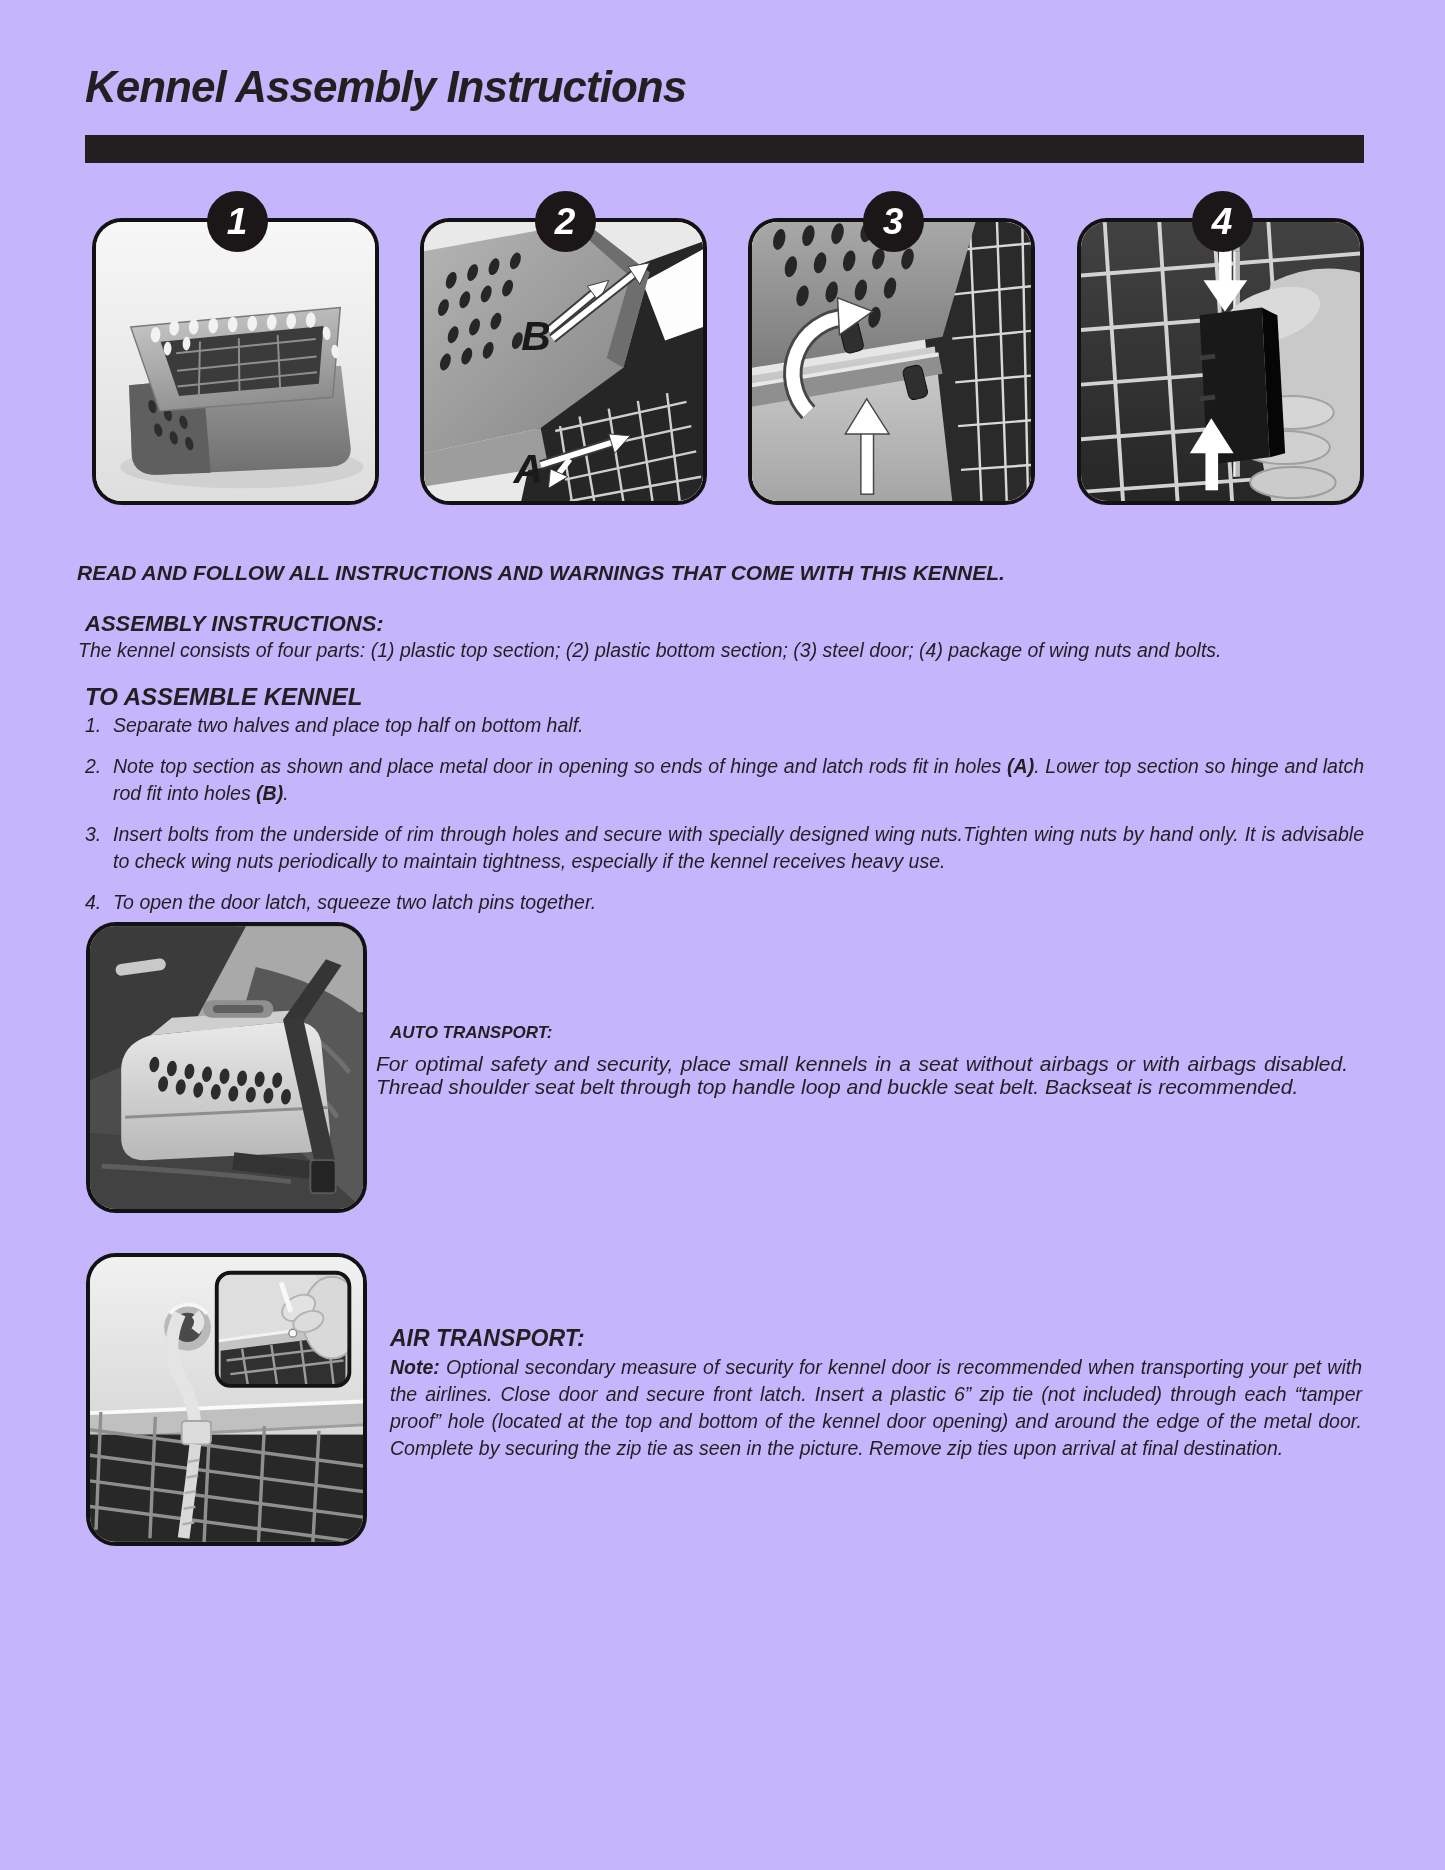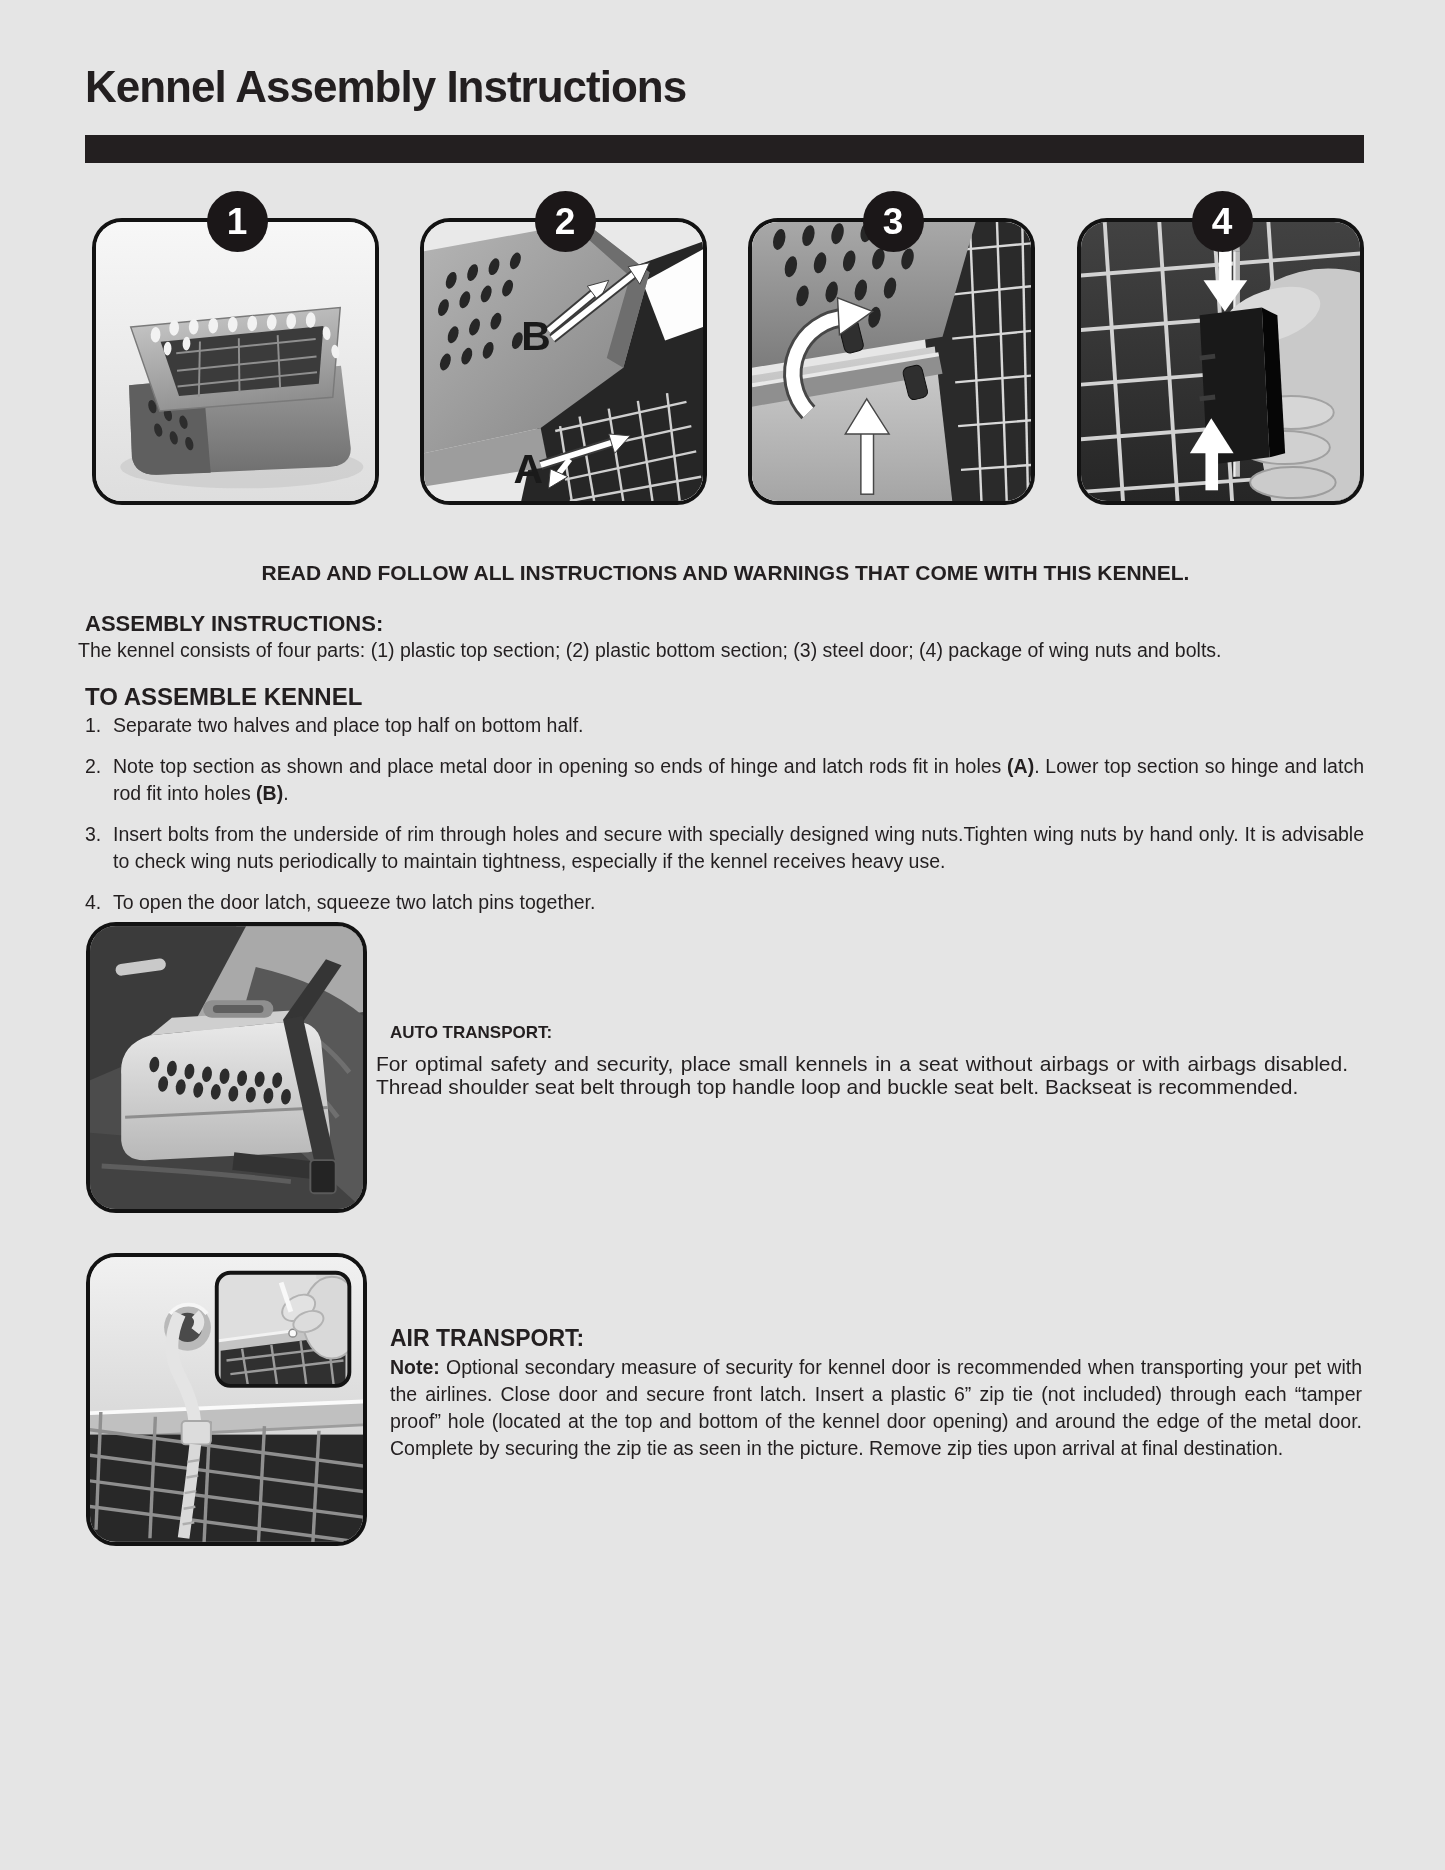--- a/index.html
+++ b/index.html
@@ -1,30 +1,30 @@
 <!DOCTYPE html>
 <html><head>
 <meta charset="utf-8">
 <style>
   * { margin:0; padding:0; box-sizing:border-box; }
   body { background:#ffffff; font-family:"Liberation Sans", sans-serif; color:#231f20; }
-  .page { position:relative; width:1445px; height:1870px; background:#e5e5e5; overflow:hidden; }
+  .page { position:relative; width:1445px; height:1870px; background:#c4b5fd; overflow:hidden;font-style:italic; }
 
   .title { position:absolute; left:85px; top:62px; font-size:44px; font-weight:bold; letter-spacing:-1px; color:#231f20; }
   .title-bar { position:absolute; left:85px; top:135px; width:1279px; height:28px; background:#231f20; }
 
   .fig { position:absolute; top:218px; width:287px; height:287px; }
   .fig-1 { left:92px; } .fig-2 { left:420px; } .fig-3 { left:748px; } .fig-4 { left:1077px; }
   .photo-frame { width:287px; height:287px; border:4px solid #121212; border-radius:30px; overflow:hidden; background:#ededed; }
   .photo-frame svg { display:block; width:100%; height:100%; }
   .step-num { position:absolute; top:-27px; left:50%; margin-left:-29px; width:61px; height:61px; border-radius:50%;
               background:#1b1718; color:#fff; font-size:37px; font-weight:bold;
               display:flex; align-items:center; justify-content:center; z-index:5; }
 
-  .warning { position:absolute; left:86px; top:561px; width:1279px; font-size:21px; font-weight:bold;text-align:center; }
+  .warning { position:absolute; left:77px; top:561px; width:1279px; font-size:21px; font-weight:bold; }
   .h-assembly { position:absolute; left:85px; top:611px; font-size:22px; font-weight:bold; }
   .p-assembly { position:absolute; left:78px; top:637px; width:1279px; font-size:19.5px; line-height:26px; }
   .h-toassemble { position:absolute; left:85px; top:683px; font-size:24px; font-weight:bold; }
 
   .steps { position:absolute; left:85px; top:712px; width:1279px; font-size:19.5px; line-height:27px; }
   .step { position:relative; padding-left:28px; margin-bottom:14px; text-align:justify; }
   .step .n { position:absolute; left:0; top:0; }
 
   .side-photo { position:absolute; left:86px; border:4px solid #121212; border-radius:30px; overflow:hidden; background:#ededed; }
   .side-photo svg { display:block; width:100%; height:100%; }

